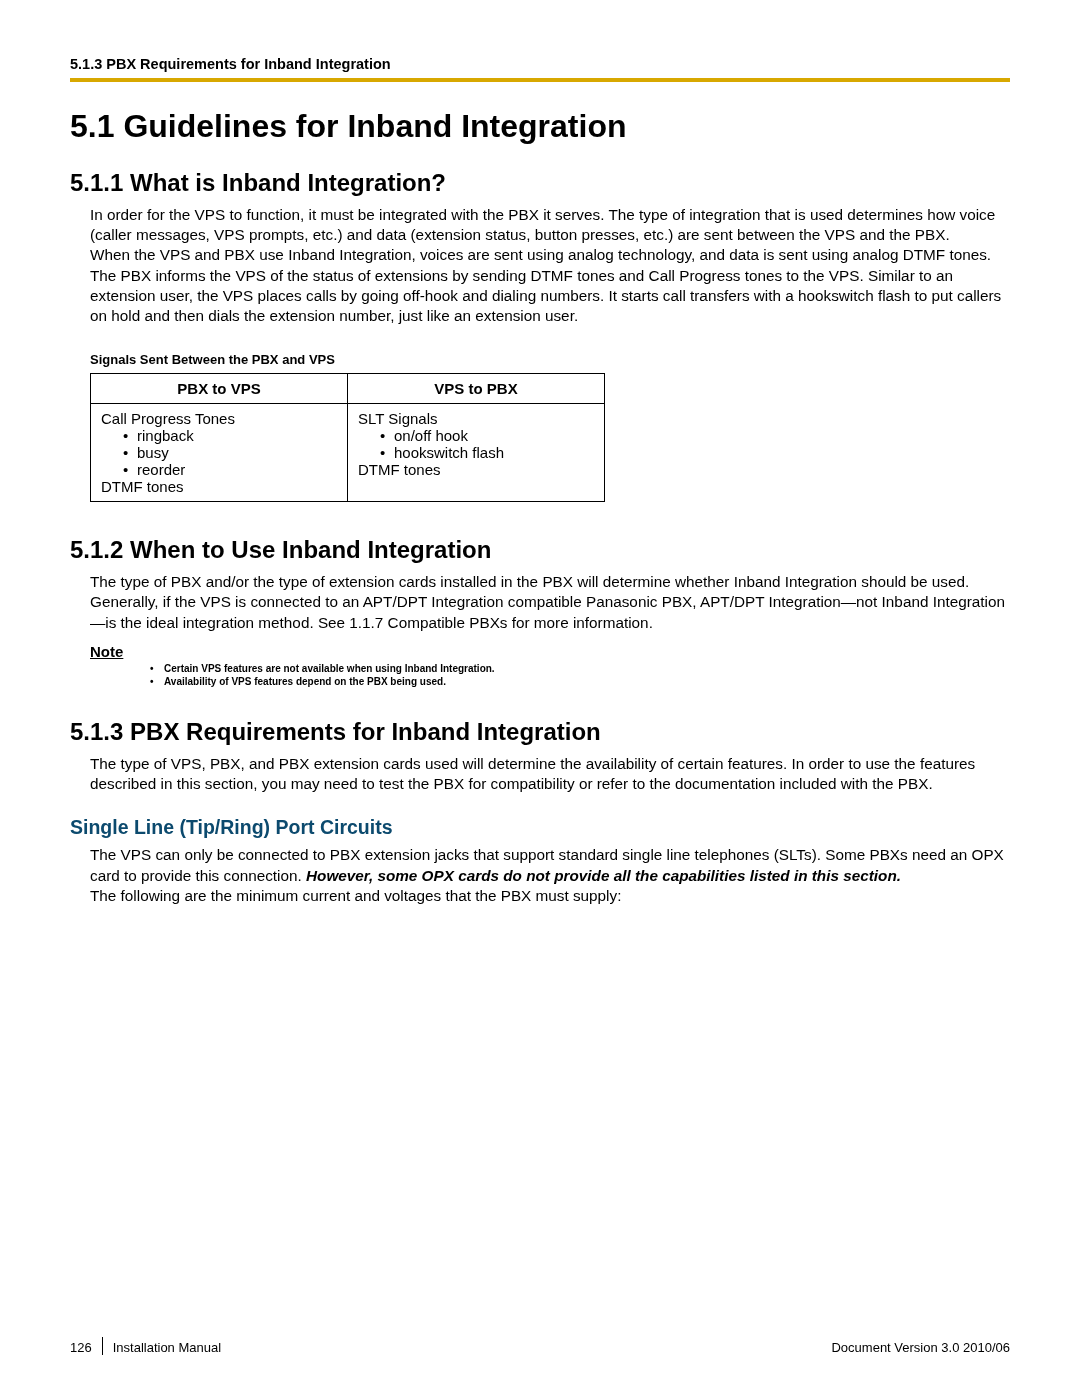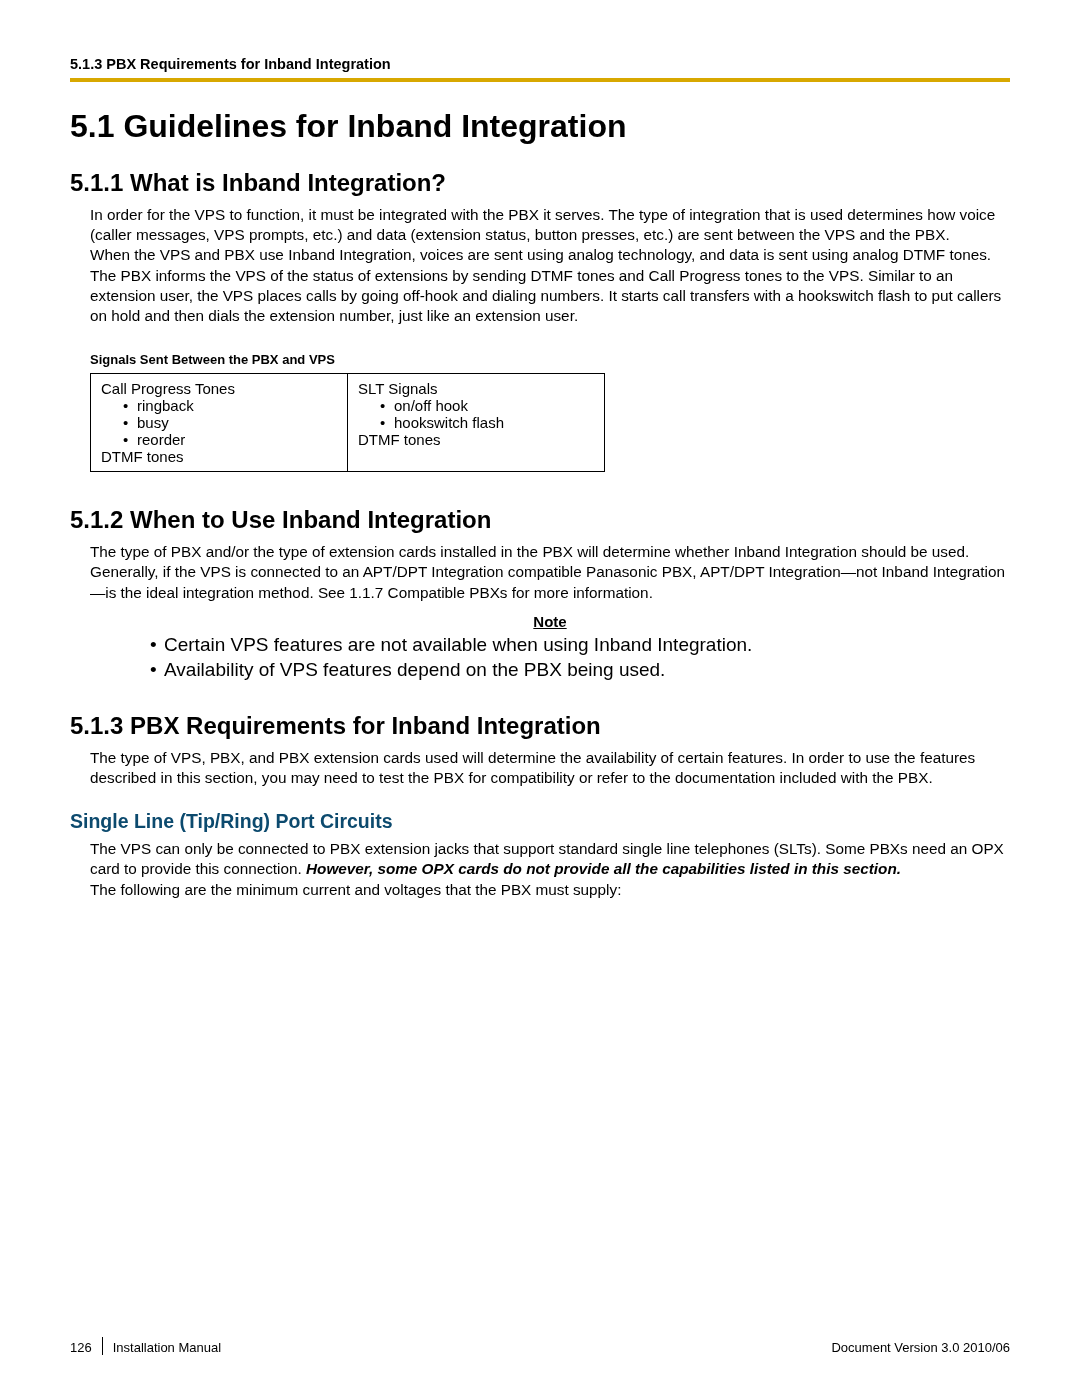--- a/index.html
+++ b/index.html
@@ -51,27 +51,27 @@
     font-weight: bold;
     margin: 26px 0 6px 20px;
   }
   .note-label {
     font-size: 15px;
     font-weight: bold;
     text-decoration: underline;
     margin-left: 20px;
     margin-top: 10px;
     margin-bottom: 0px;
-    text-align: center;
   }
   ul.bullets {
     margin: 2px 0 4px 0;
     padding-left: 48px;
-    font-size: 19px;
+    font-size: 10px;
     line-height: 1.32;
+    font-weight: bold;
   }
   ul.bullets li {
     list-style: none;
     position: relative;
     padding-left: 14px;
   }
   ul.bullets li::before {
     content: "•";
     position: absolute;
     left: 0;
@@ -133,20 +133,24 @@
 
   <h2>5.1.1  What is Inband Integration?</h2>
   <div class="body-text">In order for the VPS to function, it must be integrated with the PBX it serves. The type of integration that is used determines how voice (caller messages, VPS prompts, etc.) and data (extension status, button presses, etc.) are sent between the VPS and the PBX.</div>
   <div class="body-text">When the VPS and PBX use Inband Integration, voices are sent using analog technology, and data is sent using analog DTMF tones.</div>
   <div class="body-text">The PBX informs the VPS of the status of extensions by sending DTMF tones and Call Progress tones to the VPS. Similar to an extension user, the VPS places calls by going off-hook and dialing numbers. It starts call transfers with a hookswitch flash to put callers on hold and then dials the extension number, just like an extension user.</div>
 
   <div class="subhead-bold">Signals Sent Between the PBX and VPS</div>
 
   <table class="sig-table">
     <tbody>
+        <tr>
+      <th class="col-a">PBX to VPS</th>
+      <th class="col-b">VPS to PBX</th>
+    </tr>
     <tr>
       <td class="col-a">
         <div>Call Progress Tones</div>
         <ul class="cell-list">
           <li>ringback</li>
           <li>busy</li>
           <li>reorder</li>
         </ul>
         <div>DTMF tones</div>
       </td>

